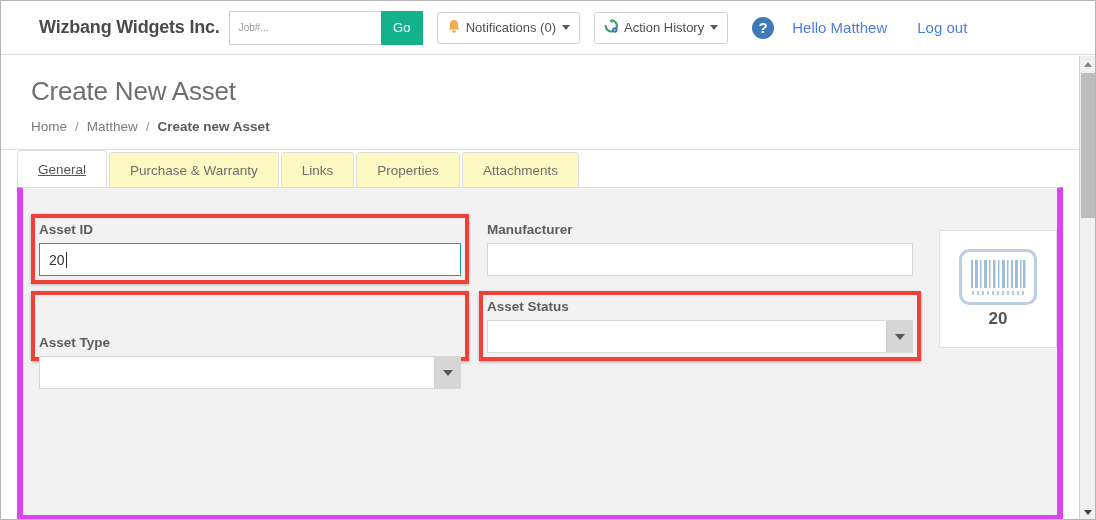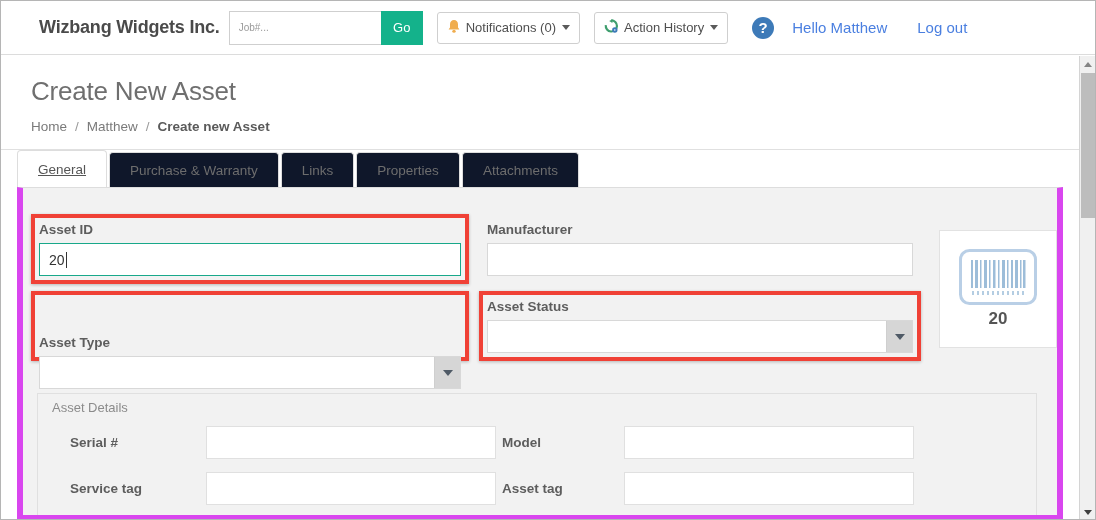--- a/index.html
+++ b/index.html
@@ -133,21 +133,21 @@
     position: absolute; left: 0; top: 150px;
     width: 1079px; height: 36px;
     background: #ffffff;
     display: flex; align-items: flex-end;
     padding-left: 16px;
   }
   .tab {
     height: 35px;
     border: 1px solid #dddddd;
     border-bottom: none;
-    background: #0f172a;
+    background: #fef9c3;
     border-radius: 4px 4px 0 0;
     display: flex; align-items: center;
     padding: 0 20px;
     font-size: 13.5px;
     color: #6d6d6d;
     cursor: pointer;
     margin-right: 2px;
     white-space: nowrap;
   }
   .tab.active {
@@ -443,43 +443,20 @@
             <rect x="48" y="42" width="2" height="4"></rect>
             <rect x="53" y="42" width="2" height="4"></rect>
             <rect x="58" y="42" width="2" height="4"></rect>
             <rect x="63" y="42" width="2" height="4"></rect>
           </g>
         </svg>
       </span>
       <div class="barlabel">20</div>
     </div>
 
-    <div class="details">
-      <div class="details-legend">Asset Details</div>
-
-      <div class="detailrow" style="left:32px; top:32px;">
-        <div class="detaillabel">Serial #</div>
-        <input class="detailinput" type="text" style="">
-      </div>
-
-      <div class="detailrow" style="left:464px; top:32px;">
-        <div class="detaillabel" style="width:122px;">Model</div>
-        <input class="detailinput" type="text" style="">
-      </div>
-
-      <div class="detailrow" style="left:32px; top:78px;">
-        <div class="detaillabel">Service tag</div>
-        <input class="detailinput" type="text" style="">
-      </div>
-
-      <div class="detailrow" style="left:464px; top:78px;">
-        <div class="detaillabel" style="width:122px;">Asset tag</div>
-        <input class="detailinput" type="text" style="">
-      </div>
-    </div>
 
   </div>
 
   <div class="vscroll">
     <div class="arrow up">
         <i></i>
       </div>
     <div class="thumb"></div>
     <div class="arrow down">
         <i></i>

